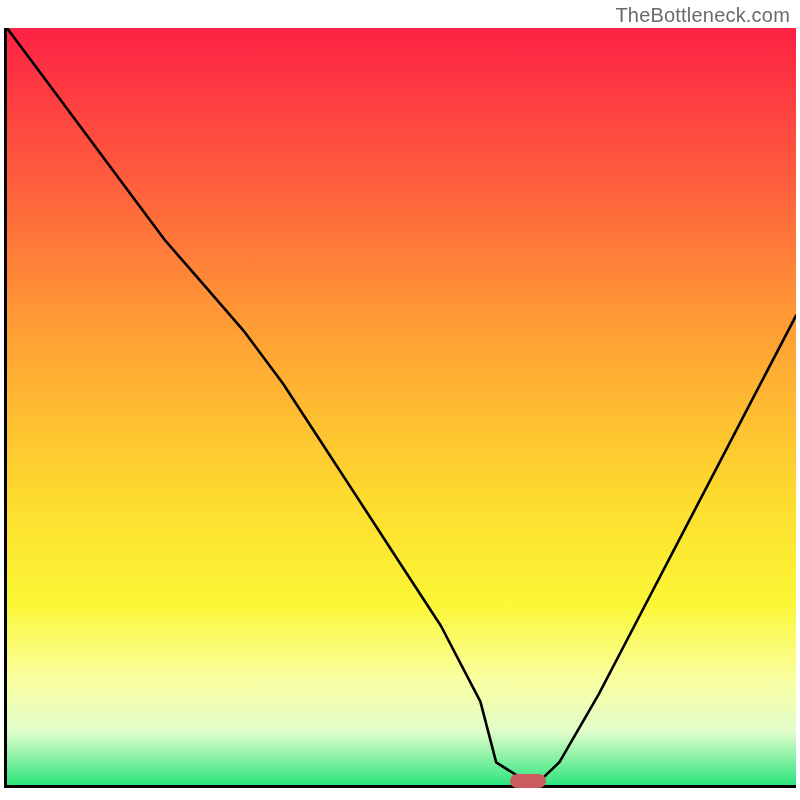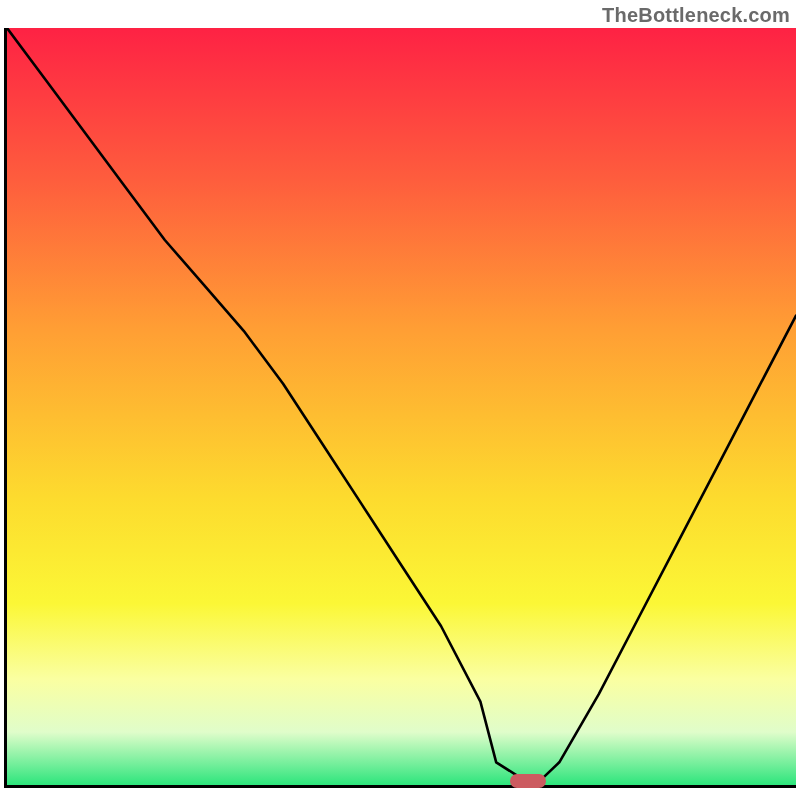--- a/index.html
+++ b/index.html
@@ -4,21 +4,21 @@
 <style>
   * { margin: 0; padding: 0; box-sizing: border-box; }
   html, body { width: 800px; height: 800px; overflow: hidden; }
   body { font-family: Arial, Helvetica, sans-serif; background: #fff; position: relative; }
 
   .watermark {
     position: absolute;
     top: 4px;
     right: 10px;
     font-size: 20px;
-    font-weight: bold;
+    font-weight: normal;
     color: #6a6a6a;
     letter-spacing: 0.2px;
     z-index: 10;
   }
 
   .plot-frame {
     position: absolute;
     left: 4px;
     top: 28px;
     width: 792px;

